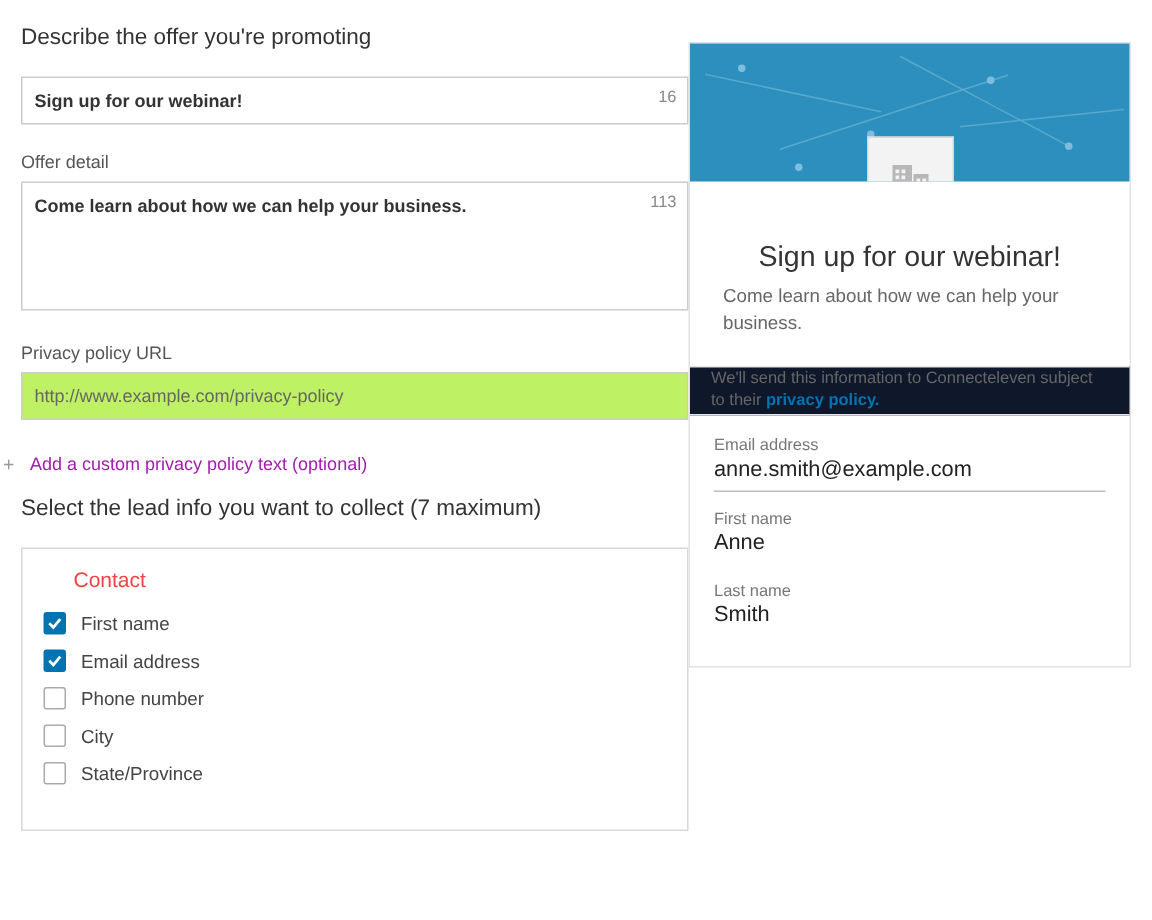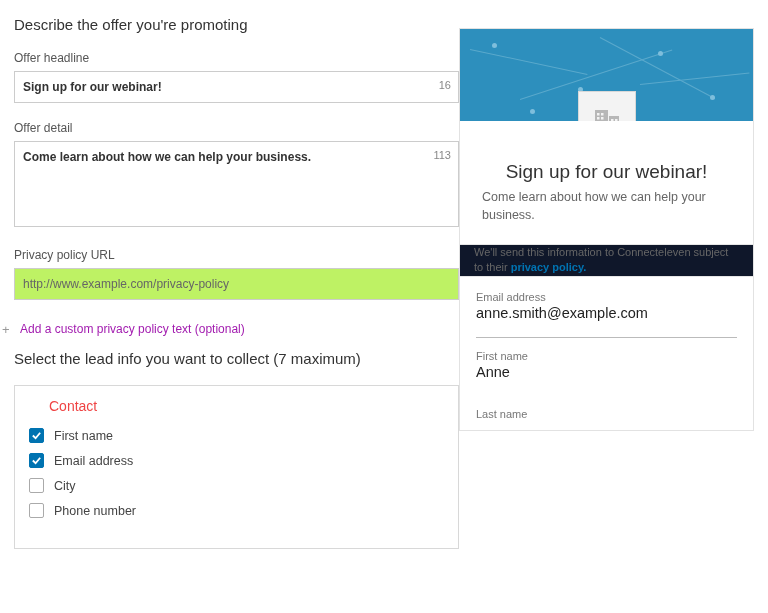--- a/index.html
+++ b/index.html
@@ -196,21 +196,21 @@
     padding: 14px 16px 8px;
   }
   .pf-label {
     font-size: 11px;
     color: #777;
     margin-bottom: 2px;
   }
   .pf-value {
     font-size: 14.5px;
     color: #222;
-    padding-bottom: 16px;
+    padding-bottom: 6px;
     margin-bottom: 12px;
   }
   .pf-underline {
     border-bottom: 1px solid #bbb;
   }
   .preview-footer {
     border-top: 1px solid #e0e0e0;
     background: #f8f8f8;
     padding: 12px;
     margin-top: 6px;
@@ -226,21 +226,20 @@
     cursor: pointer;
   }
 </style>
 </head>
 <body>
 
 <div class="layout">
   <div class="left">
     <div class="section-title">Describe the offer you're promoting</div>
 
-    <span class="field-label">Offer headline</span>
     <div class="text-input-wrap">
       <input class="text-input" type="text" value="Sign up for our webinar!" style="">
       <span class="char-count">16</span>
     </div>
 
     <span class="field-label">Offer detail</span>
     <div class="text-input-wrap">
       <textarea class="textarea" style="">Come learn about how we can help your business.</textarea>
       <span class="char-count">113</span>
     </div>
@@ -269,25 +268,29 @@
           <div class="cb-row">
             <span class="cb checked">
               <svg viewBox="0 0 12 12">
                 <path d="M2 6 L5 9 L10 3" stroke="#fff" stroke-width="2" fill="none"></path>
               </svg>
             </span>
             <span>Email address</span>
           </div>
           <div class="cb-row">
             <span class="cb"></span>
+            <span>Phone number</span>
+          </div>
+          <div class="cb-row">
+            <span class="cb"></span>
             <span>City</span>
           </div>
           <div class="cb-row">
             <span class="cb"></span>
-            <span>Phone number</span>
+            <span>State/Province</span>
           </div>
         </div>
     </div>
   </div>
 
   <div class="right">
     <div class="preview">
       <div class="preview-hero">
         <div class="net-line" style="left:10px; top:20px; width:120px; transform:rotate(12deg);"></div>
         <div class="net-line" style="left:60px; top:70px; width:160px; transform:rotate(-18deg);"></div>
@@ -327,16 +330,17 @@
         <span>We'll send this information to Connecteleven subject to their </span><span class="pp-link">privacy policy.</span>
       </div>
       <div class="preview-fields">
         <div class="pf-label">Email address</div>
         <div class="pf-value pf-underline">anne.smith@example.com</div>
 
         <div class="pf-label">First name</div>
         <div class="pf-value">Anne</div>
 
         <div class="pf-label">Last name</div>
+        <div class="pf-value">Smith</div>
       </div>
     </div>
   </div>
 </div>
 
 </body></html>

